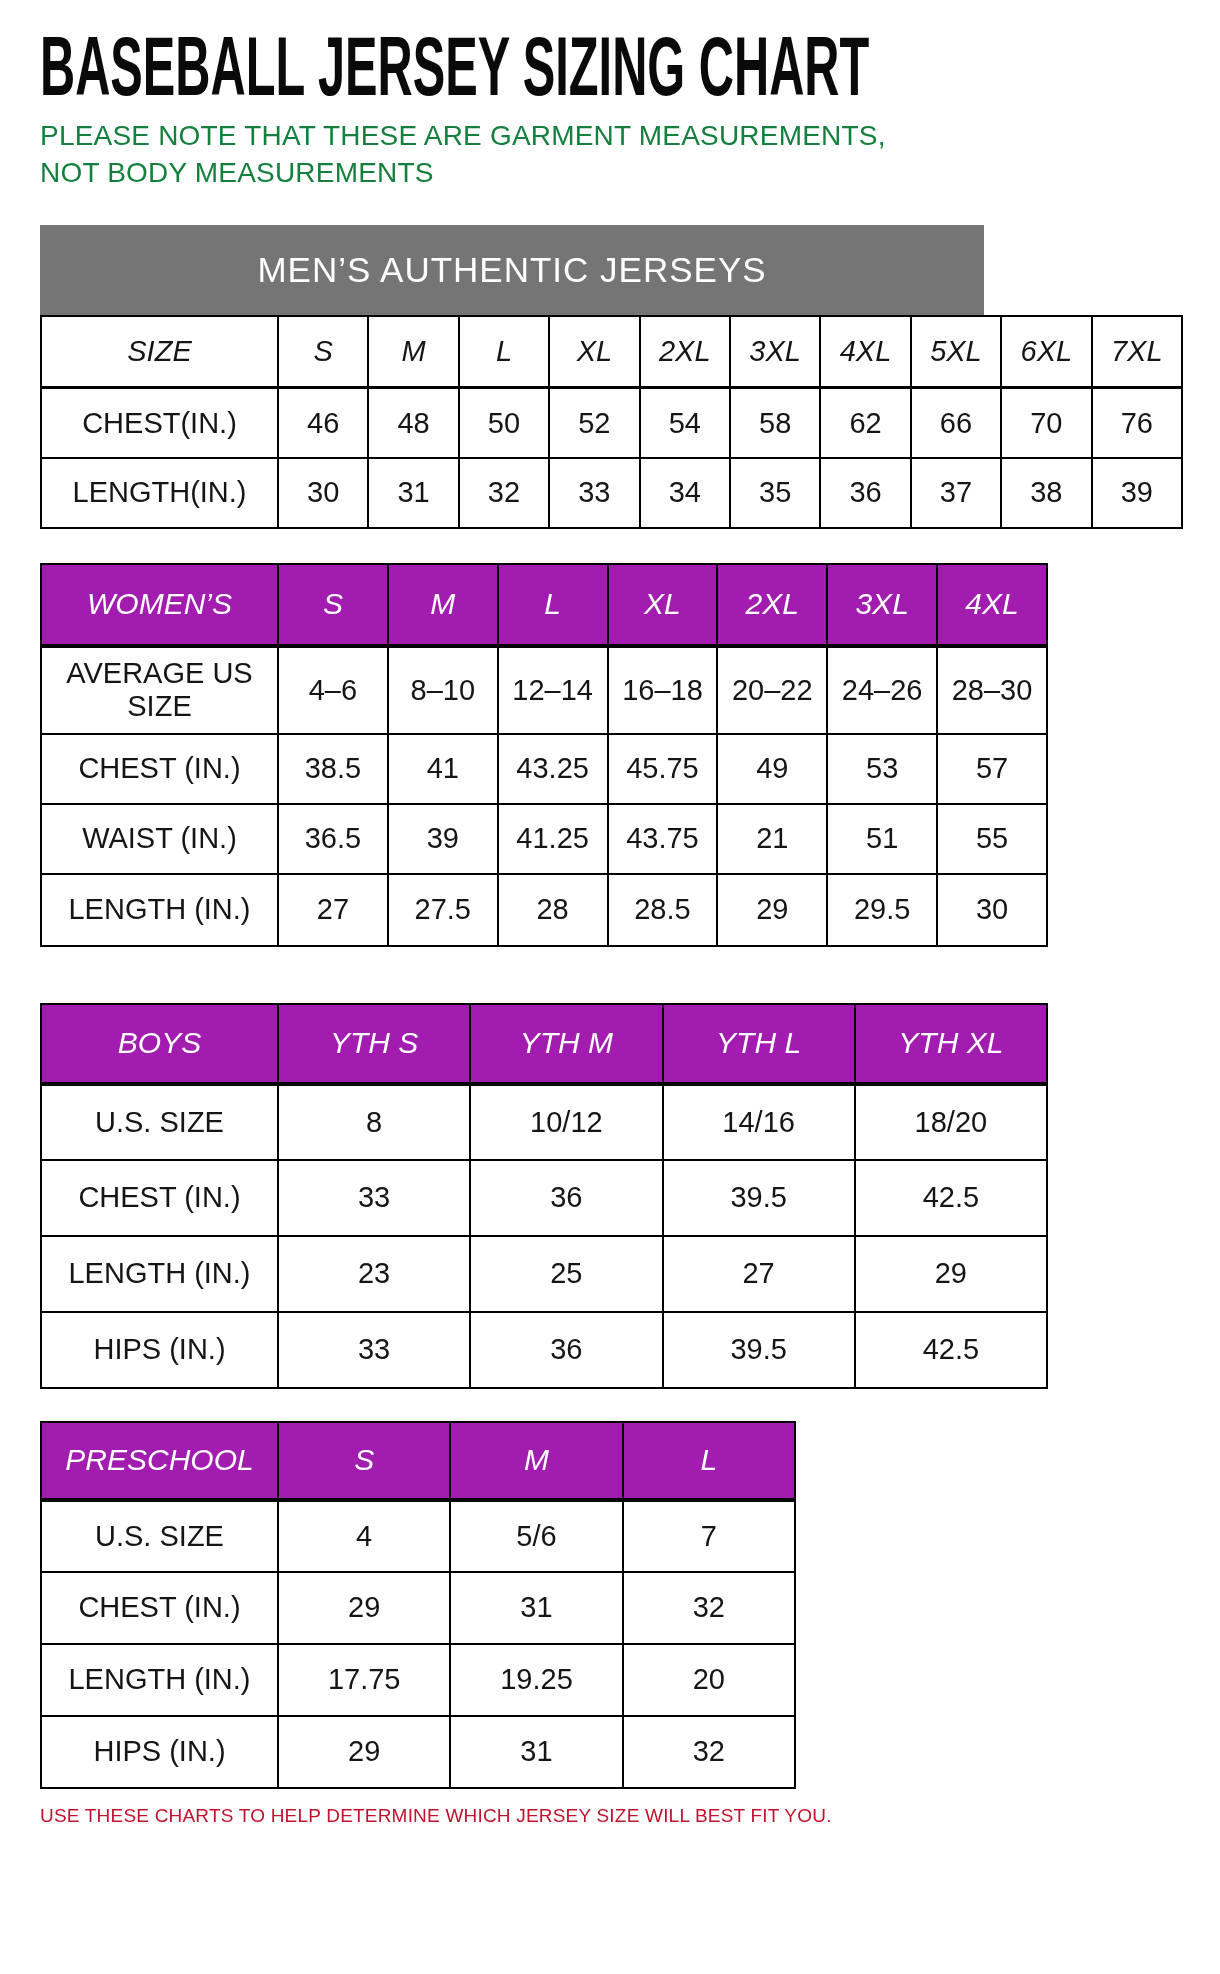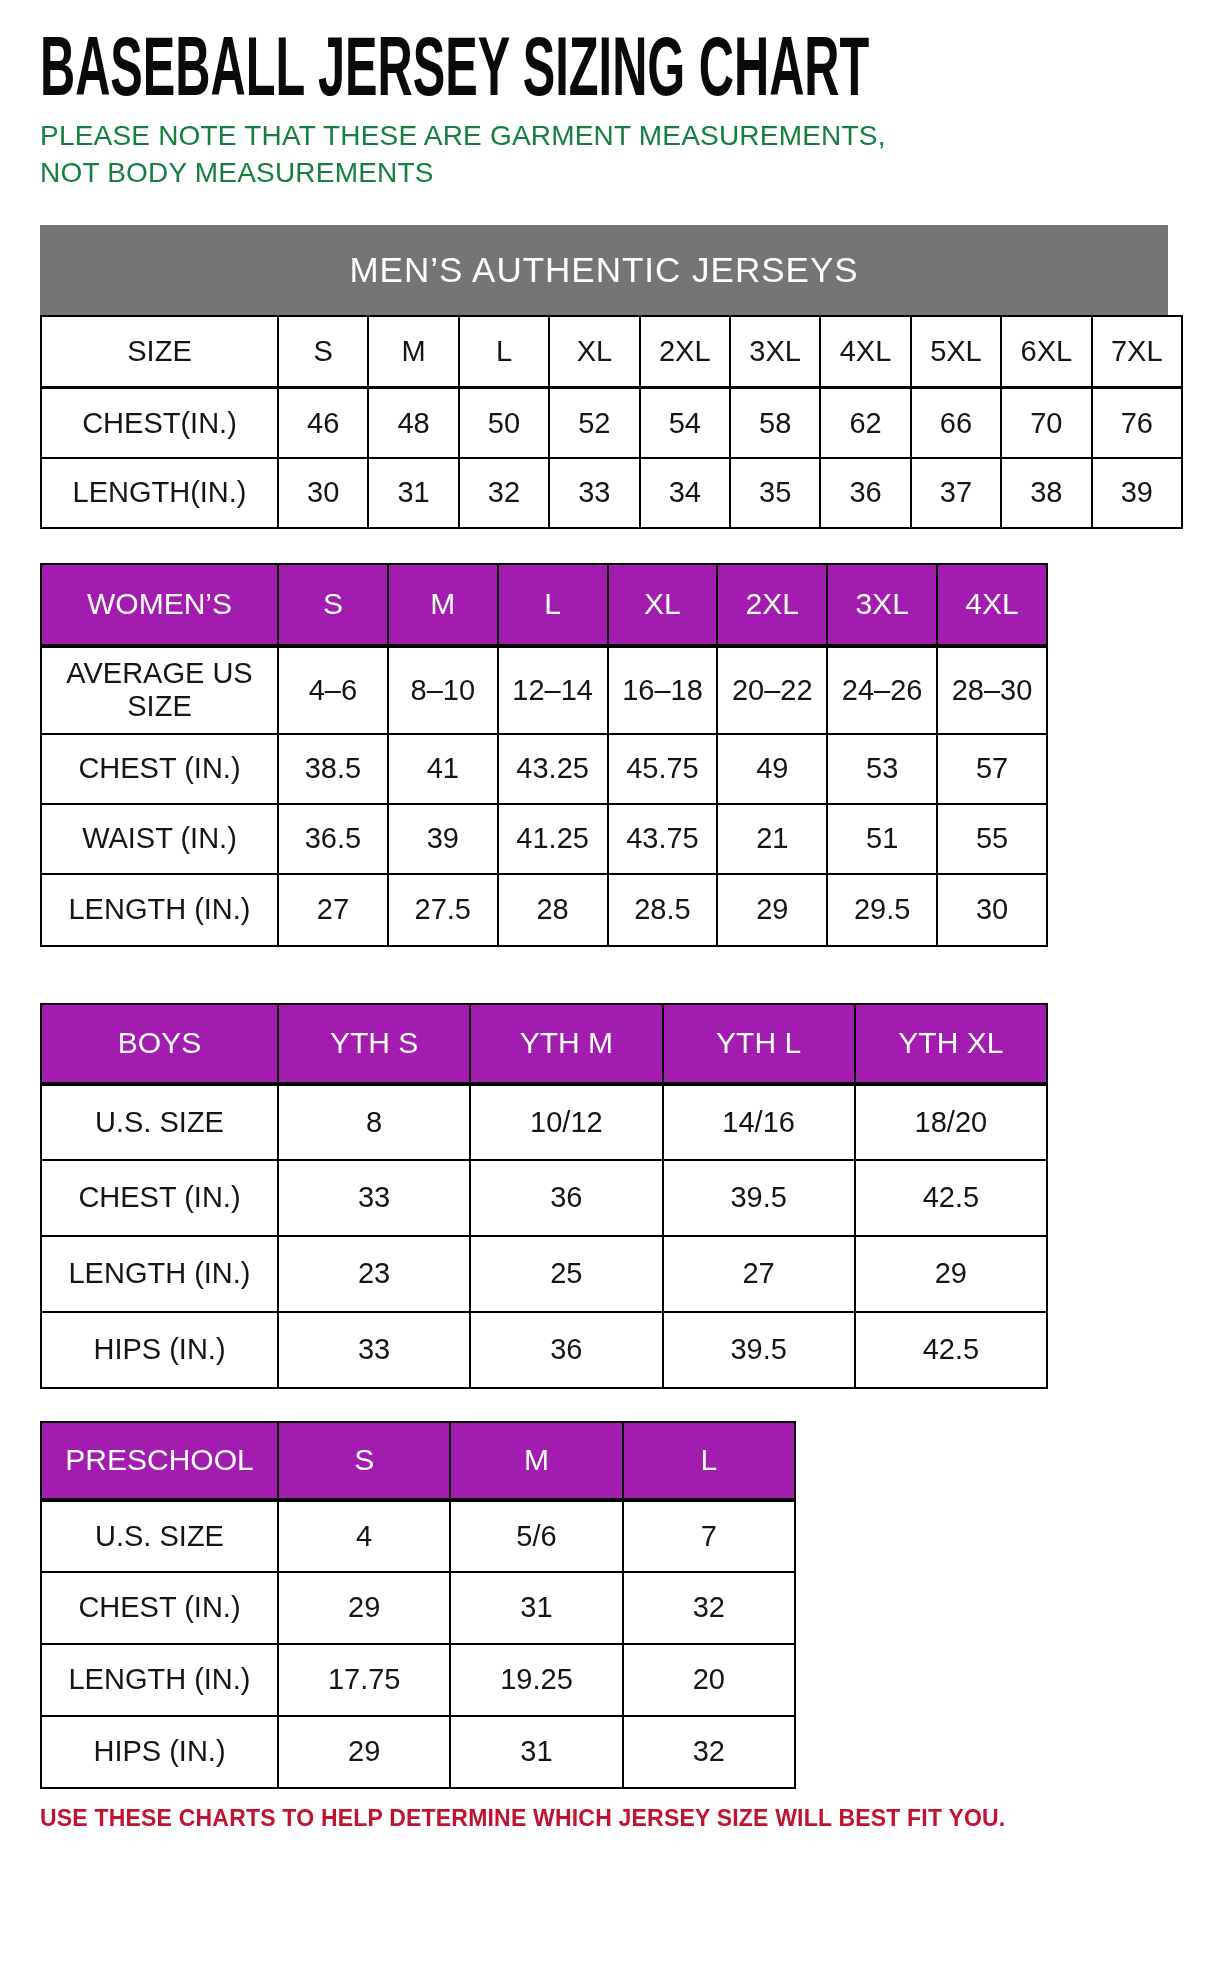--- a/index.html
+++ b/index.html
@@ -31,21 +31,21 @@
     width: 900px;
     font-size: 28px;
     line-height: 1.3;
     color: #15803d;
     letter-spacing: 0.2px;
   }
 
   
   .banner {
     margin-top: 34px;
-    width: 1128px;
+    width: 944px;
     height: 90px;
     background: #757575;
     color: #ffffff;
     display: flex;
     align-items: center;
     justify-content: center;
     font-size: 35px;
     letter-spacing: 1px;
   }
 
@@ -59,21 +59,21 @@
     border: 2px solid #000000;
     text-align: center;
     vertical-align: middle;
     font-weight: normal;
     font-size: 29px;
     color: #151515;
     padding: 0 6px;
     line-height: 1.15;
   }
   .tbl tr > *:first-child { width: 237px; padding: 0 18px; }
-  .tbl thead th { border-bottom-width: 4px; }
+  .tbl thead th { border-bottom-width: 4px; font-style: italic; }
 
   
   .shaded-header thead th {
     background: #a21caf;
     color: #ffffff;
     font-size: 30px;
   }
 
   
   .tbl-mens { width: 1143px; }
@@ -91,25 +91,24 @@
   .tbl-boys thead tr { height: 80px; }
   .tbl-boys tbody tr { height: 76px; }
 
   .tbl-preschool { width: 756px; margin-top: 32px; }
   .tbl-preschool thead tr { height: 78px; }
   .tbl-preschool tbody tr { height: 72px; }
 
   
   .footer {
     margin-top: 16px;
-    font-size: 23px;
+    font-size: 19px;
     color: #c2122d;
     white-space: nowrap;
     letter-spacing: 0.2px;
-    font-weight: bold;
   }
 </style>
 </head>
 <body>
 
 <div class="page">
 
   <h1 class="title">BASEBALL JERSEY SIZING CHART</h1>
 
   <p class="note">PLEASE NOTE THAT THESE ARE GARMENT MEASUREMENTS, NOT BODY MEASUREMENTS</p>

